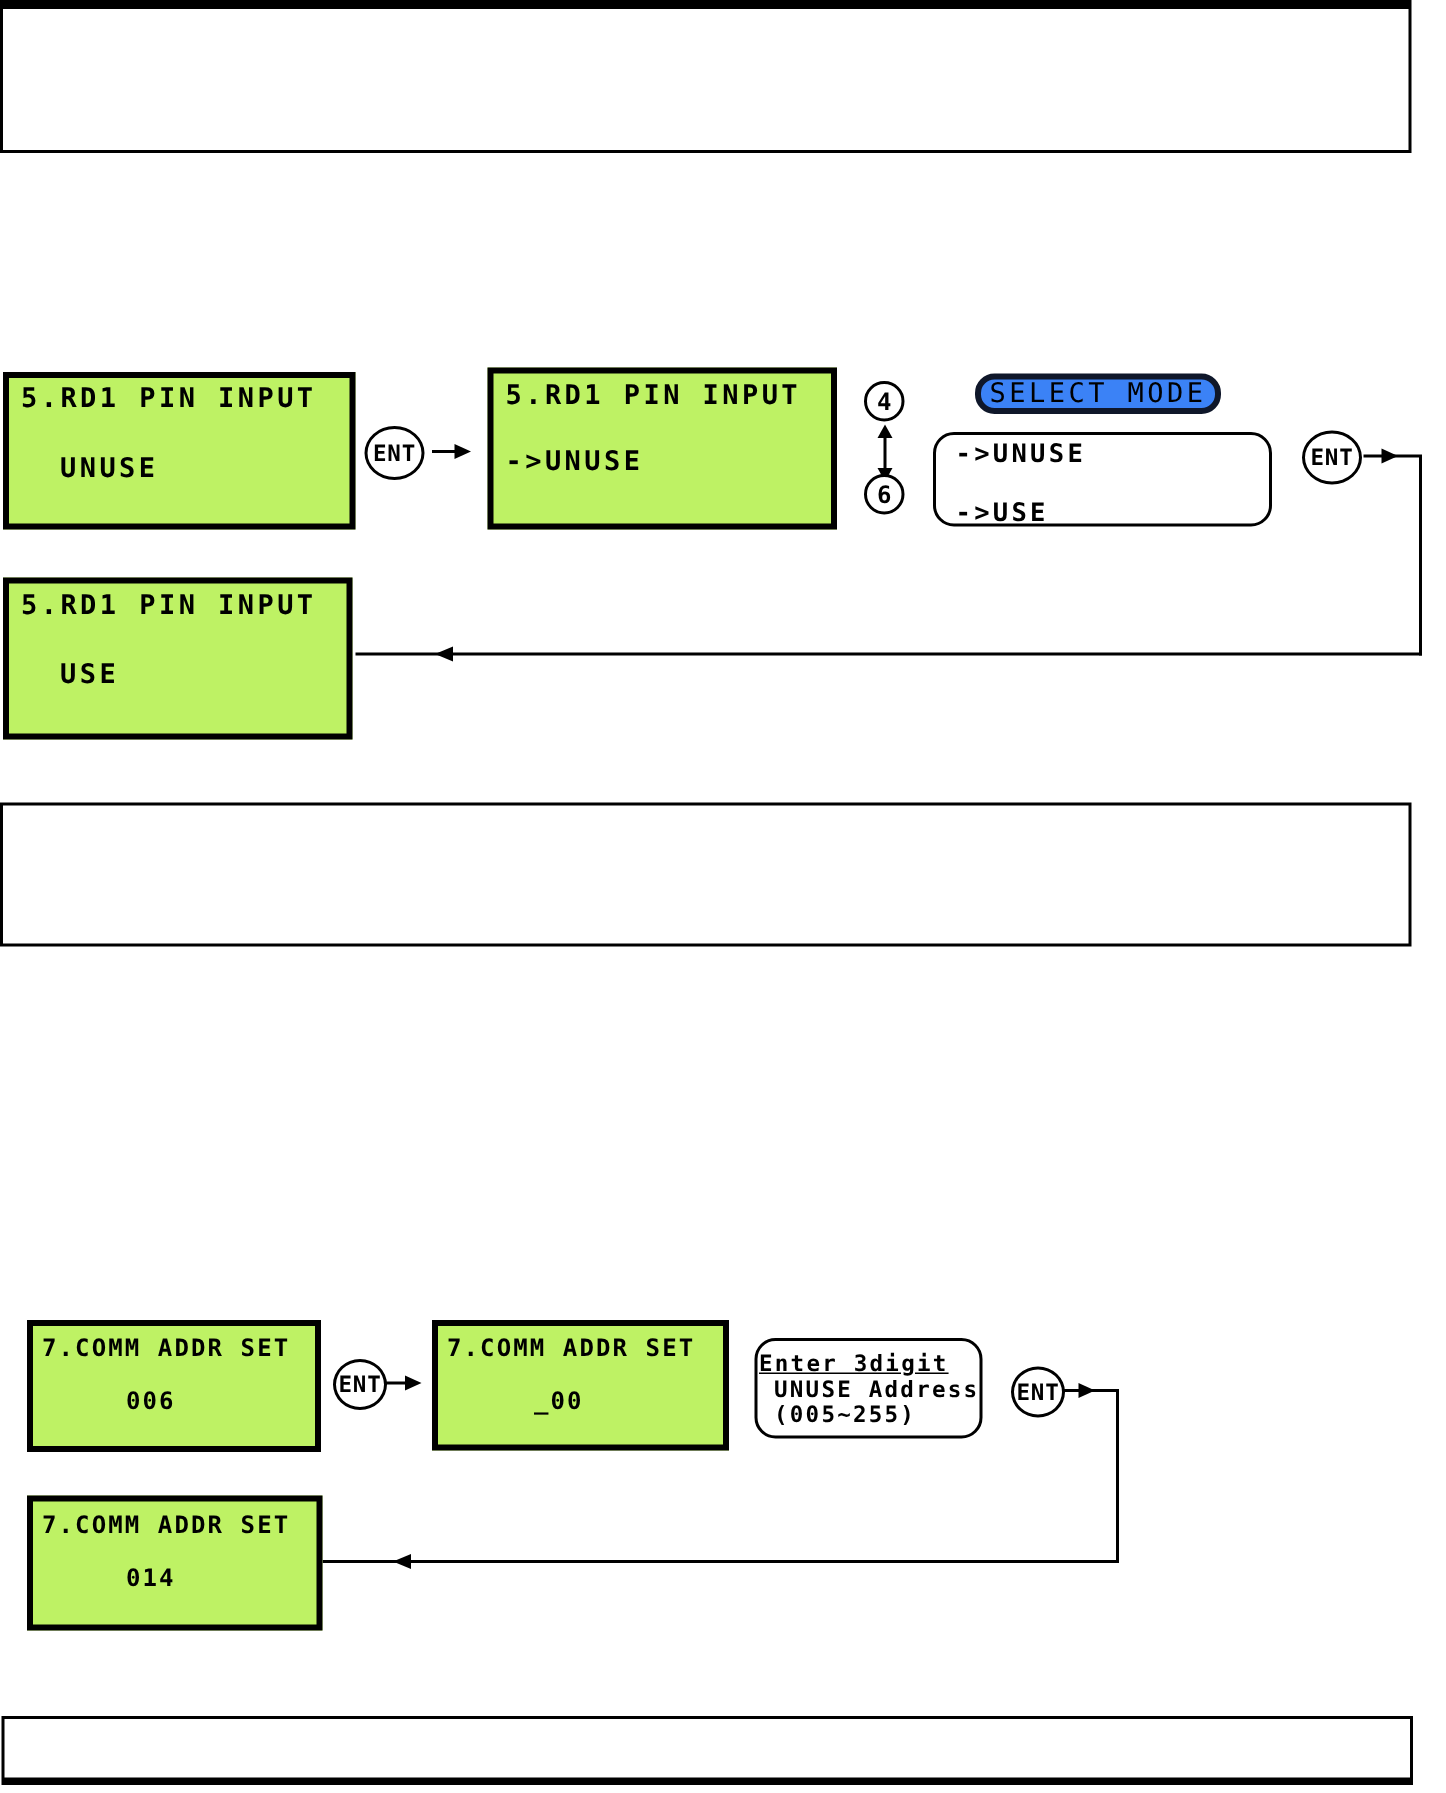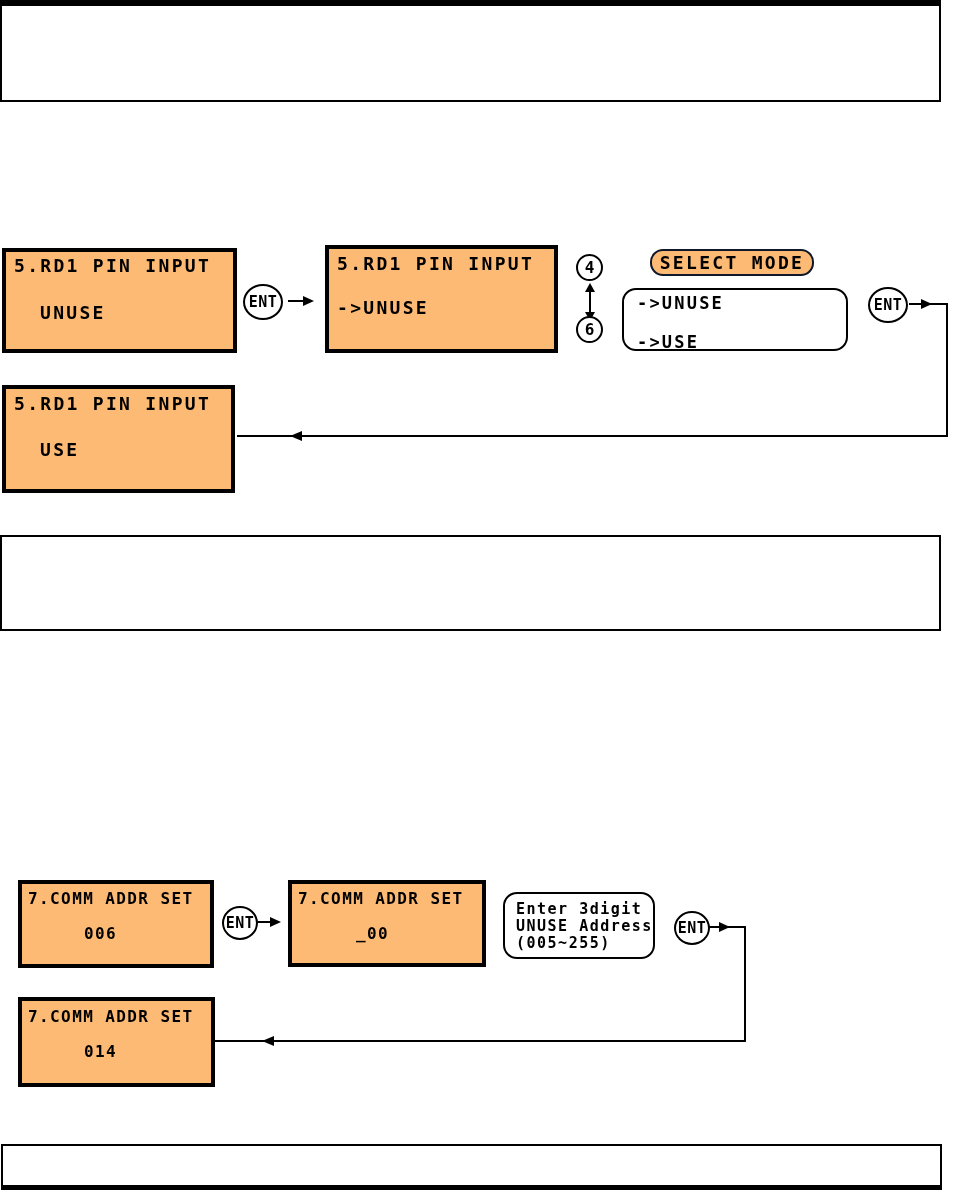--- a/index.html
+++ b/index.html
@@ -3,33 +3,33 @@
 <meta charset="utf-8">
 <style>
   html,body{margin:0;padding:0;background:#fff;}
   .page{position:relative;width:964px;height:1195px;background:#ffffff;overflow:hidden;
         font-family:"DejaVu Sans Mono","Liberation Mono",monospace;color:#000;}
   
   .notebox{position:absolute;box-sizing:border-box;border:2px solid #000;background:#fff;}
   .notebox.top{border-top-width:6px;}
   .notebox.bottom{border-bottom-width:5px;}
   
-  .lcd{position:absolute;box-sizing:border-box;border:4px solid #000;background:#fdba74;}
+  .lcd{position:absolute;box-sizing:border-box;border:4px solid #000;background:#bef264;}
   .ln{position:absolute;font-weight:bold;white-space:pre;line-height:1;}
   .t-lcd1{font-size:18px;letter-spacing:2.3px;}
   .t-lcd2{font-size:16px;letter-spacing:1.4px;}
   
   .keycircle{position:absolute;box-sizing:border-box;border:2px solid #000;border-radius:50%;
              background:#fff;display:flex;align-items:center;justify-content:center;
              font-weight:bold;overflow:visible;}
   .t-ent{font-size:15px;letter-spacing:0.5px;}
   .t-num{font-size:16px;}
   
-  .pill{position:absolute;box-sizing:border-box;border:2px solid #0f172a;border-radius:13px;
-        background:#fdba74;display:flex;align-items:center;justify-content:center;font-weight:bold;}
+  .pill{position:absolute;box-sizing:border-box;border:4px solid #0f172a;border-radius:13px;
+        background:#3b82f6;display:flex;align-items:center;justify-content:center;font-weight:normal;}
   .rbox{position:absolute;box-sizing:border-box;border:2px solid #000;border-radius:14px;background:#fff;}
   .t-menu{font-size:17px;letter-spacing:2.2px;}
   .t-pilltxt{font-size:18px;letter-spacing:2.3px;}
   .t-bubble{font-size:15px;letter-spacing:1.5px;}
   
   .hline{position:absolute;height:2px;background:#000;}
   .vline{position:absolute;width:2px;background:#000;}
   .arr{position:absolute;width:0;height:0;}
   .arr.r{border-top:5px solid transparent;border-bottom:5px solid transparent;border-left:11px solid #000;}
   .arr.l{border-top:5px solid transparent;border-bottom:5px solid transparent;border-right:12px solid #000;}
@@ -104,21 +104,21 @@
   </div>
   <div class="hline" style="left:257px;top:921px;width:16px;"></div>
   <div class="arr r" style="left:270px;top:917px;"></div>
 
   <div class="lcd" style="left:288px;top:880px;width:198px;height:87px;">
     <span class="ln t-lcd2" style="left:6px;top:7px;">7.COMM ADDR SET</span>
     <span class="ln t-lcd2" style="left:64px;top:42px;">_00</span>
   </div>
 
   <div class="rbox" style="left:503px;top:892px;width:152px;height:67px;">
-    <span class="ln t-bubble" style="left:11px;top:8px;">Enter 3digit</span>
+    <span class="ln t-bubble" style="left:1px;top:8px;text-decoration:underline;">Enter 3digit</span>
     <span class="ln t-bubble" style="left:11px;top:25px;">UNUSE Address</span>
     <span class="ln t-bubble" style="left:11px;top:42px;">(005~255)</span>
   </div>
 
   <div class="keycircle" style="left:674px;top:911px;width:36px;height:34px;">
     <span class="t-ent">ENT</span>
   </div>
   <div class="hline" style="left:709px;top:926px;width:37px;"></div>
   <div class="arr r" style="left:719px;top:922px;"></div>
   <div class="vline" style="left:744px;top:927px;height:115px;"></div>

